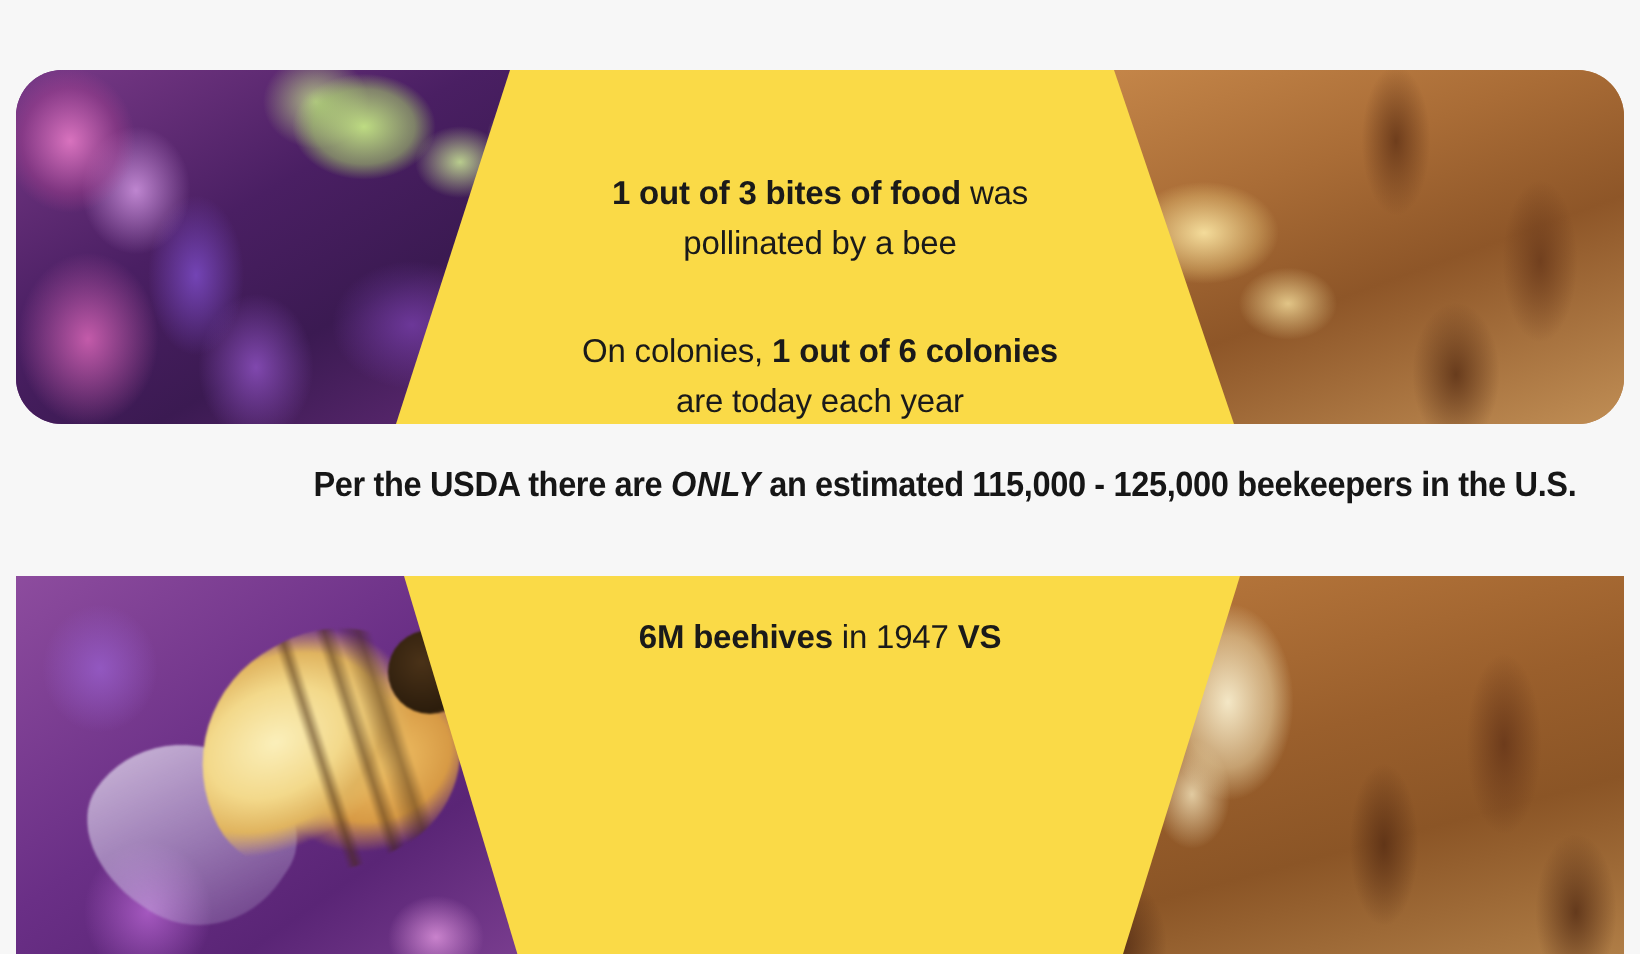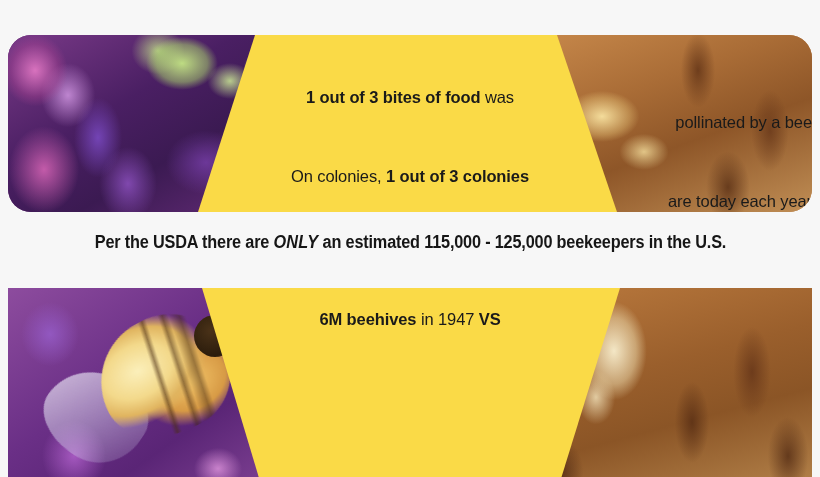--- a/index.html
+++ b/index.html
@@ -169,33 +169,33 @@
     pointer-events: none;
   }
   #callout-text-top    { top: 52px; }
   #callout-text-bottom { top: 21px; }
 
   .stat-line {
     font-size: 16.5px;
     letter-spacing: -0.1px;
   }
   .stat-block + .stat-block { margin-top: 32px; }
-  .stat-block .l2 { margin-top: 4px; text-align: right; }
+  .stat-block .l2 { margin-top: 4px; }
   .bold { font-weight: bold; }
 
   
   #middle-band {
     position: absolute;
     left: 8px;
     top: 212px;
     width: 804px;
     height: 60px;
     display: flex;
     align-items: center;
-    justify-content: center;
+    justify-content: flex-end;
     background: #f7f7f7;
   }
   #usda-statement {
     font-family: "Liberation Sans Narrow", "Liberation Sans", sans-serif;
     font-size: 17.5px;
     font-weight: bold;
     color: #161616;
     letter-spacing: -0.2px;
     transform: scaleX(0.93);
     white-space: nowrap;
@@ -227,21 +227,21 @@
 
       <div class="stat-block">
         <div class="stat-line">
           <span class="bold">1 out of 3 bites of food</span><span> was</span>
         </div>
         <div class="stat-line l2">pollinated by a bee</div>
       </div>
 
       <div class="stat-block">
         <div class="stat-line">
-          <span>On colonies, </span><span class="bold">1 out of 3 colonies</span>
+          <span>On colonies, </span><span class="bold">1 out of 6 colonies</span>
         </div>
         <div class="stat-line l2">are today each year</div>
       </div>
 
     </div>
   </div>
 
   <div id="middle-band">
     <div id="usda-statement"><span>Per the USDA there are </span><span class="only">ONLY</span><span> an estimated 115,000 - 125,000 beekeepers in the U.S.</span></div>
   </div>

